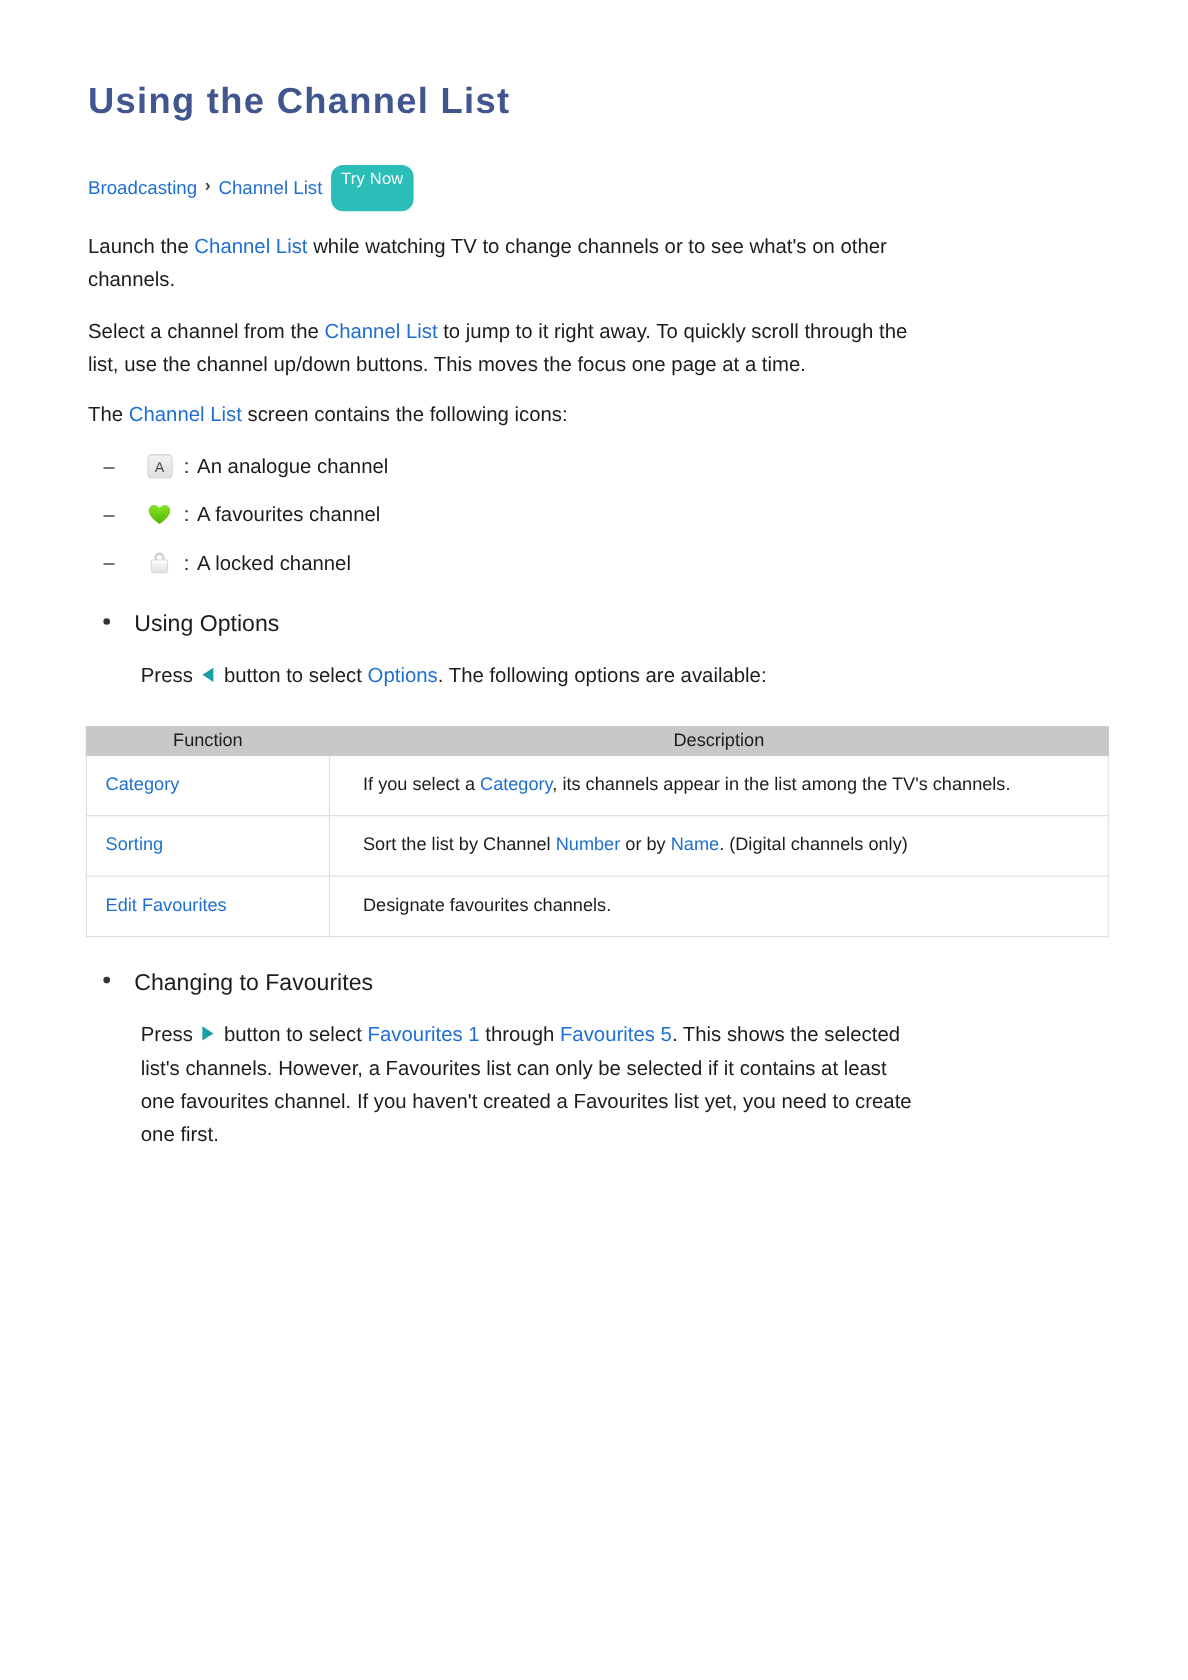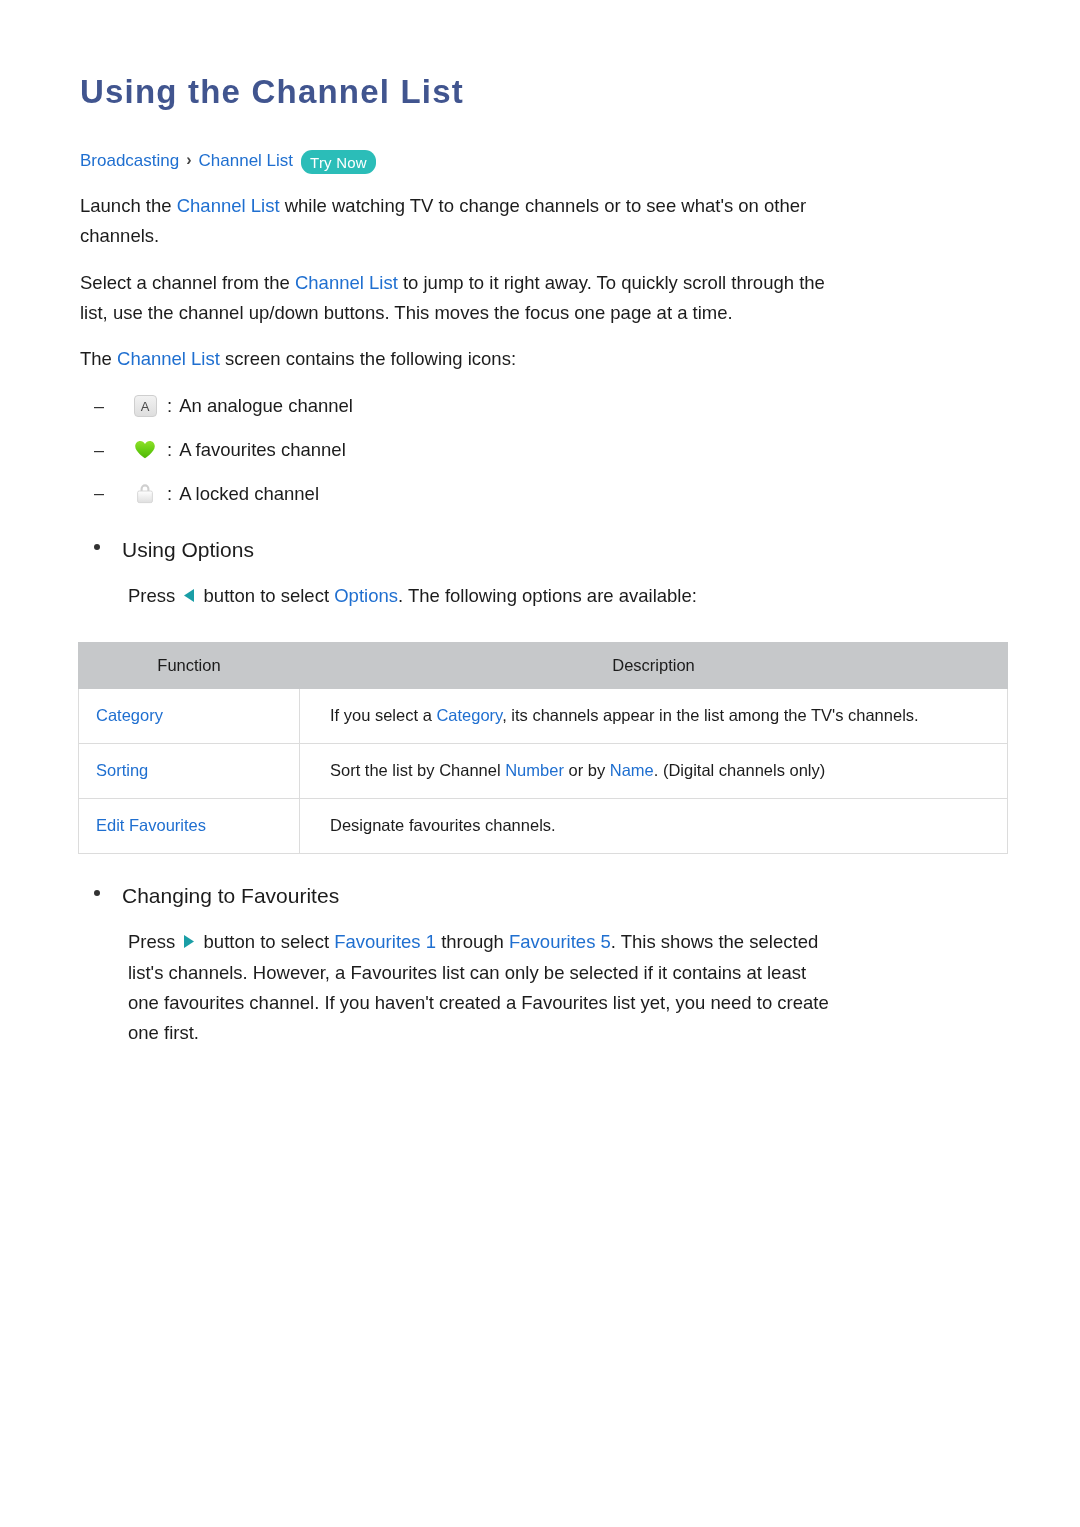--- a/index.html
+++ b/index.html
@@ -32,36 +32,37 @@
     line-height: 1.2;
   }
 
   
   .breadcrumb {
     margin: 38px 0 0 2px;
     font-size: 17px;
     color: #1f6fd0;
     line-height: 1.3;
     display: flex;
+    align-items: center;
     flex-wrap: wrap;
   }
   .breadcrumb .crumb { color: #1f6fd0; }
   .breadcrumb .crumb-sep {
     color: #444;
     margin: 0 7px;
     font-size: 16px;
     font-weight: bold;
   }
   .try-now {
     display: inline-block;
     background: #2bbdb8;
     color: #ffffff;
     font-size: 15px;
     line-height: 1;
-    padding: 5px 9px 4px 9px;
+    padding: 5px 9px 22px 9px;
     border-radius: 11px;
     margin-left: 8px;
     letter-spacing: 0.2px;
   }
 
   
   p.body-line {
     font-size: 18.5px;
     line-height: 1.62;
     color: #1c1c1c;
@@ -157,21 +158,21 @@
     border-collapse: collapse;
     margin: 30px 0 0 0;
     font-size: 16.5px;
     table-layout: fixed;
   }
   .opt-table th {
     background: #c6c8ca;
     color: #1c1c1c;
     font-weight: normal;
     font-size: 16.5px;
-    padding: 13px 10px;
+    padding: 3px 10px;
     text-align: center;
     border: 1px solid #c6c8ca;
   }
   .opt-table th.col-fn { width: 200px; }
   .opt-table td {
     padding: 15px 30px;
     border: 1px solid #dcdcdc;
     color: #1c1c1c;
     vertical-align: middle;
     line-height: 1.45;

